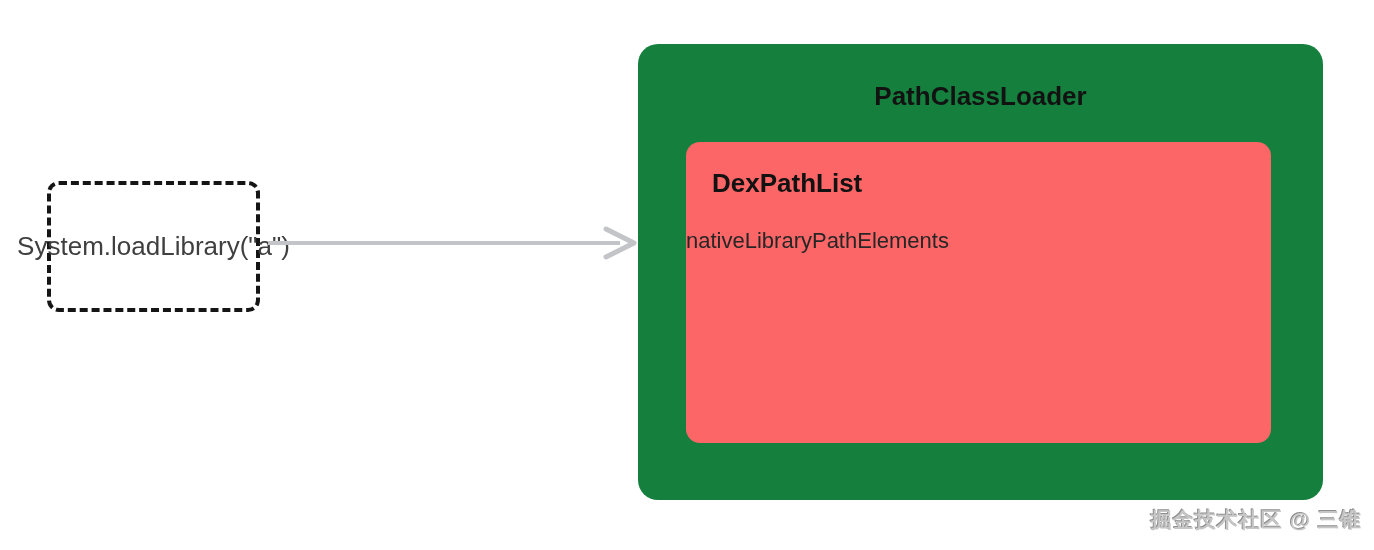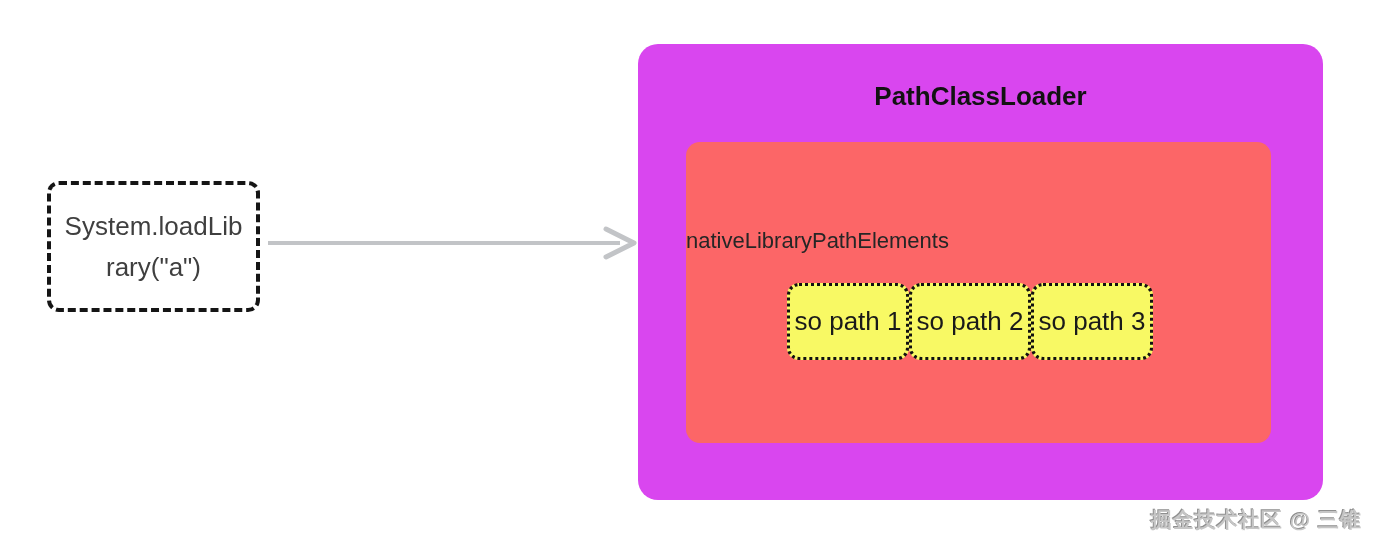--- a/index.html
+++ b/index.html
@@ -16,40 +16,41 @@
 
   
   .call-box {
     position: absolute;
     left: 47px; top: 181px;
     width: 213px; height: 131px;
     border: 4px dashed #151515;
     border-radius: 12px;
     background: #ffffff;
     display: flex;
-    flex-direction: column;
+    flex-direction: row;
+    align-items: center;
     justify-content: center;
     font-size: 26px;
     line-height: 41px;
     color: #3f3f3f;
     text-align: center;
   }
 
   
   .arrow-svg {
     position: absolute;
     left: 262px; top: 223px;
   }
 
   
   .outer-box {
     position: absolute;
     left: 638px; top: 44px;
     width: 685px; height: 456px;
-    background: #d946ef;
+    background: #15803d;
     border-radius: 20px;
   }
   .outer-title {
     position: absolute;
     left: 0; top: 37px;
     width: 100%;
     text-align: center;
     font-size: 26px;
     font-weight: bold;
     color: #121212;
@@ -121,25 +122,21 @@
 
   <svg class="arrow-svg" width="378" height="40">
     <line x1="6" y1="20" x2="358" y2="20" stroke="#C2C4C7" stroke-width="4"></line>
     <polyline points="344,6 372,20 344,34" fill="none" stroke="#C2C4C7" stroke-width="5" stroke-linecap="round" stroke-linejoin="round"></polyline>
   </svg>
 
   <div class="outer-box">
     <div class="outer-title">PathClassLoader</div>
 
     <div class="inner-box">
+      <div class="inner-title">DexPathList</div>
       <div class="field-label">nativeLibraryPathElements</div>
 
-      <div class="so-row">
-        <div class="so-box">so path 1</div>
-        <div class="so-box">so path 2</div>
-        <div class="so-box">so path 3</div>
-      </div>
     </div>
   </div>
 
   <div class="watermark">掘金技术社区 @ 三锥</div>
 
 </div>
 
 </body></html>

